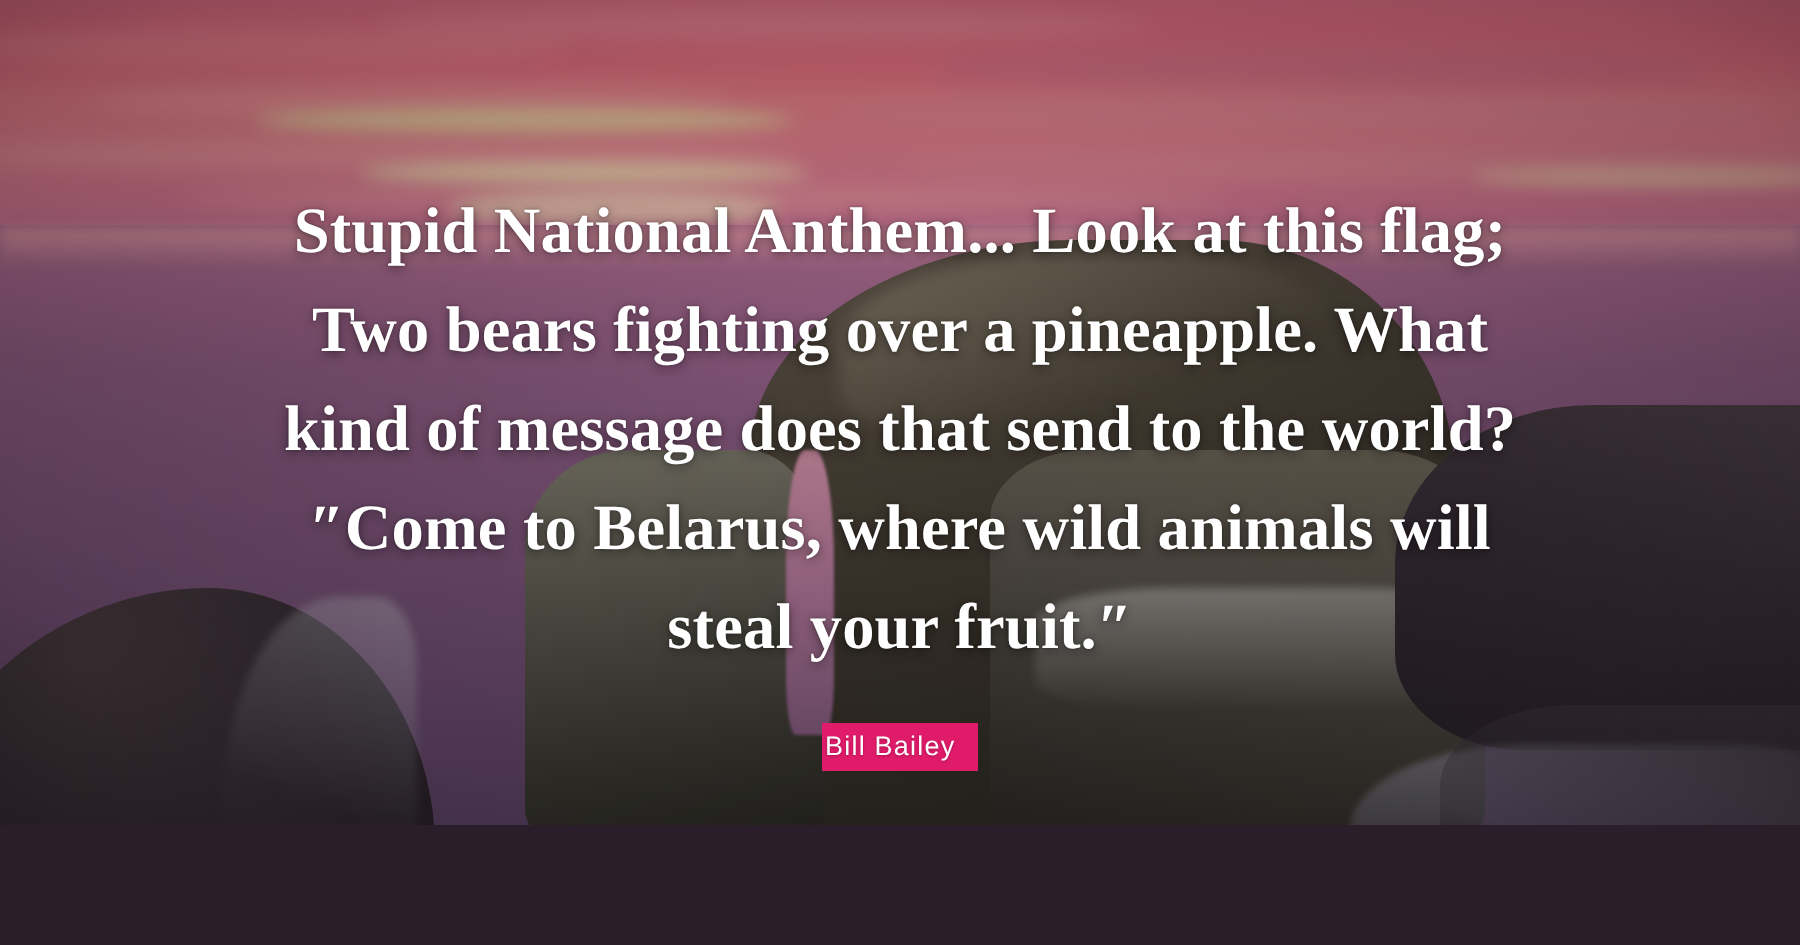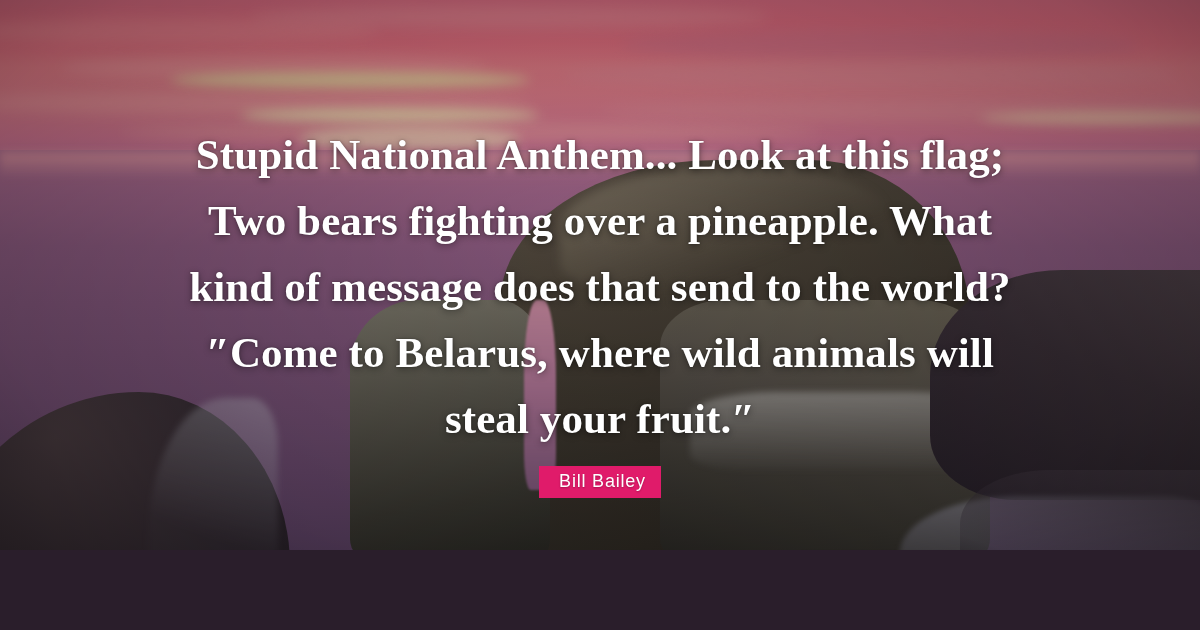--- a/index.html
+++ b/index.html
@@ -188,28 +188,28 @@
     color:#ffffff;
     font-size:43px;
     font-weight:bold;
     line-height:66px;
     letter-spacing:.1px;
     text-shadow:0 2px 7px rgba(0,0,0,.42), 0 0 2px rgba(0,0,0,.3);
     white-space:pre-line;
   }
 
   .author-badge {
-    margin-top:14px;
+    margin-top:30px;
     background:#e01b6a;
     color:#ffffff;
     font-family:"Liberation Sans", sans-serif;
     font-size:18px;
     font-weight:normal;
     letter-spacing:.8px;
-    padding:5px 15px 6px 20px;
+    padding:5px 15px 6px 2px;
     line-height:1.15;
     text-shadow:0 1px 2px rgba(0,0,0,.28);
   }
 
   .brand {
     position:absolute;
     left:0; right:0; top:556px;
     display:flex; justify-content:center; align-items:center;
     gap:9px;
   }

